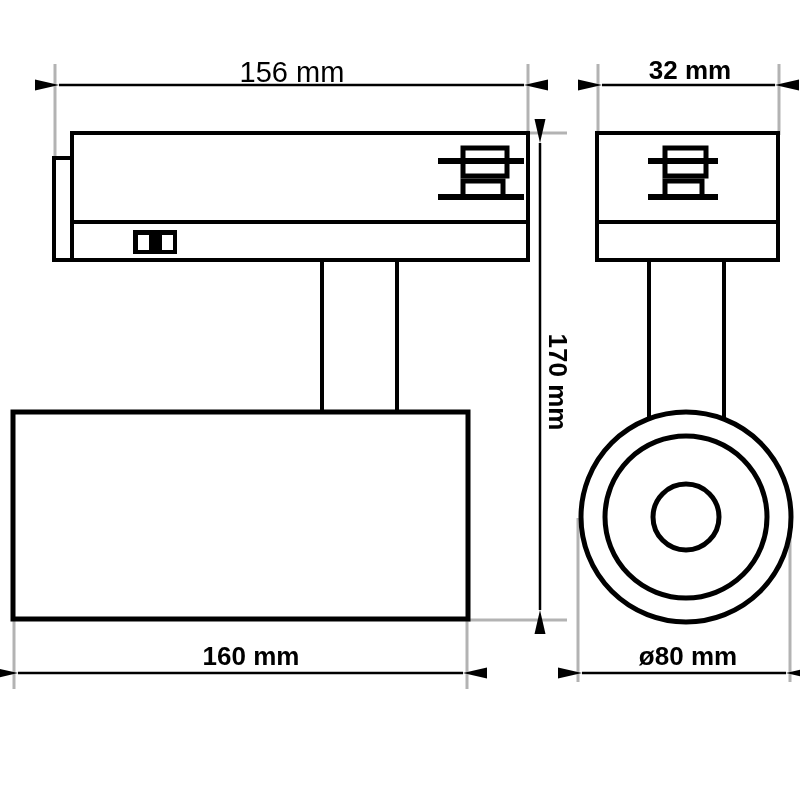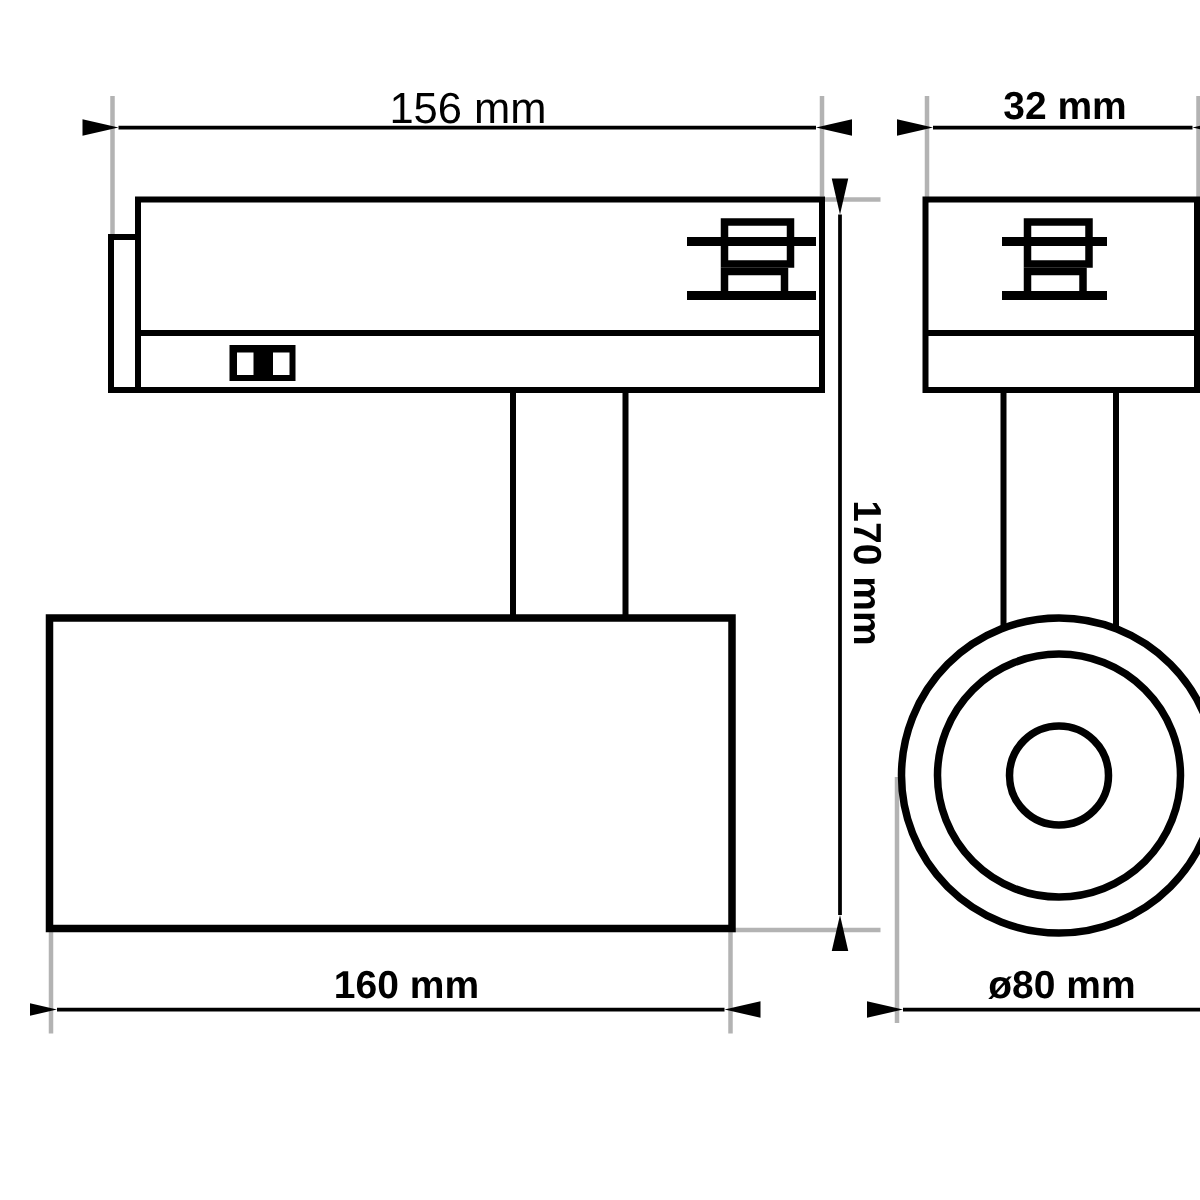--- a/index.html
+++ b/index.html
@@ -8,21 +8,20 @@
     background:#ffffff;
     width:800px;
     height:800px;
     overflow:hidden;
   }
   .stage{
     position:relative;
     width:704px;
     height:800px;
     background:#ffffff;
-    padding-left:20px;
   }
   svg{display:block}
   svg text{
     font-family:"Liberation Sans","DejaVu Sans",sans-serif;
     fill:#000000;
   }
   .dim-label{
     font-size:26px;
     font-weight:700;
   }

